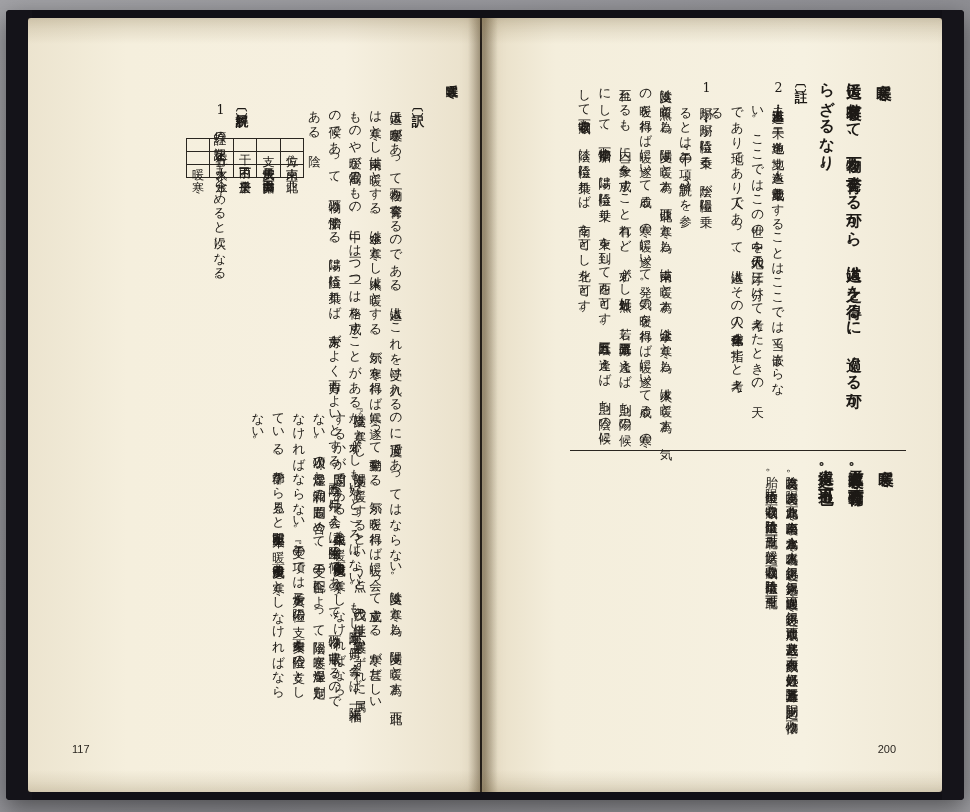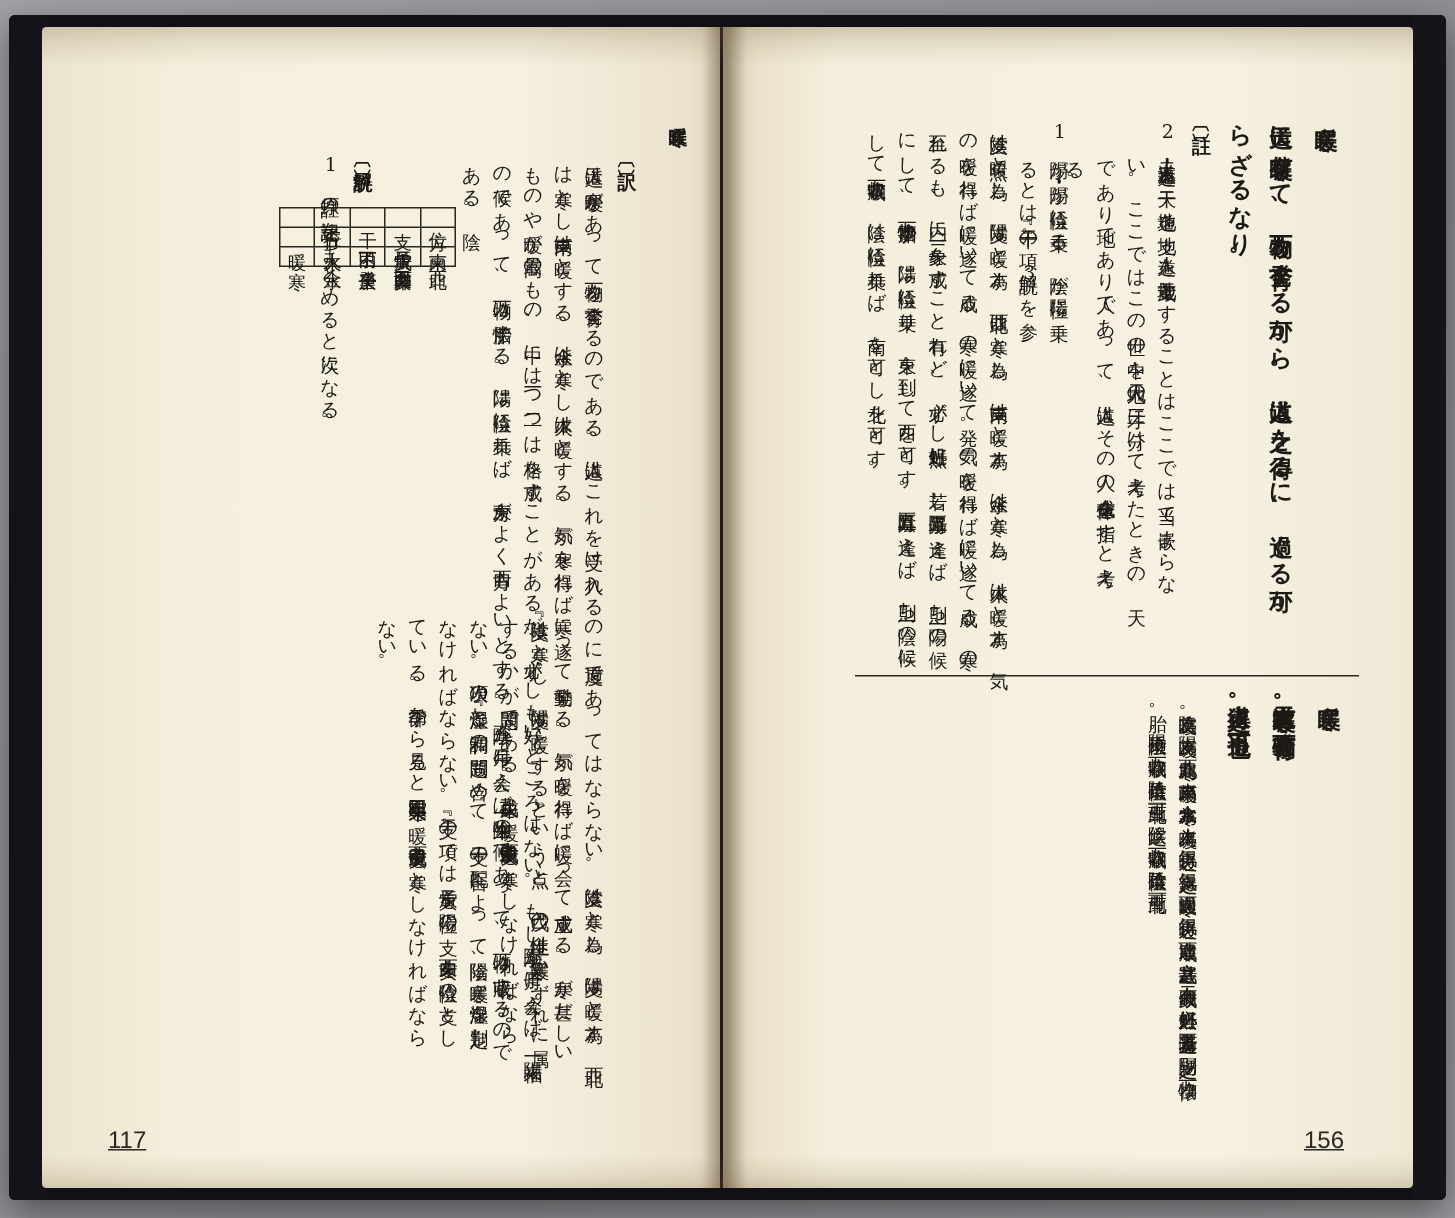--- a/index.html
+++ b/index.html
@@ -58,21 +58,21 @@
   .col{position:absolute;}
 
   
   .r-kanbun{font-size:15.5px;line-height:1.75;font-weight:600;}
   .r-body{font-size:12.6px;line-height:1.62;}
   .r-label{font-size:12.6px;line-height:1.5;font-weight:600;}
   .rule{position:absolute;background:#2a2620;}
   .l-body{font-size:12.6px;line-height:1.62;}
   .l-label{font-size:12.6px;font-weight:600;}
 
-  .pageno{position:absolute;bottom:22px;font-size:16px;color:#2b2721;font-family:"Liberation Sans",sans-serif;text-decoration:underline;}
+  .pageno{position:absolute;bottom:37px;font-size:11px;color:#2b2721;font-family:"Liberation Sans",sans-serif;}
   .pageno.left{left:44px;}
   .pageno.right{right:46px;}
 
   
   .tbl{position:absolute;}
   .tbl table{border-collapse:collapse;}
   .tbl td{
     border:1px solid #2a2620;
     padding:6px 3px;
     text-align:center;
@@ -164,21 +164,21 @@
         <div class="col vtext r-body" style="right:154px;top:62px;height:18px;">2</div>
         <div class="col vtext r-body" style="right:154px;top:80px;height:300px;width:58px;">天道・人道・・天道を天干、地道を地支、人道を地支蔵干とすることはここでは当て嵌まらない。ここではこの世の中を天地人の三才に分けて考えたときの、天であり地であり人であって、人道はその人の命式全体を指すと考える。</div>
 
         <div class="col vtext r-body" style="right:226px;top:62px;height:18px;">1</div>
         <div class="col vtext r-body" style="right:226px;top:80px;height:120px;width:40px;">陽が・・・陽が陰位に乗る、陰が陽位に乗るとは『十干』の項、解説3を参照。</div>
 
         <div class="col vtext r-body" style="right:266px;top:62px;height:360px;width:162px;">陰支は暖と為し、陽支は暖と為す。西北は寒と為し、東南は暖と為す。金水は寒と為し、木火は暖と為す。気の暖を得れば暖に遂いて成る。寒の暖に遂いて発。気の暖を得れば暖に遂いて成る。寒の至れるも、内に二一象を成すこと有れど、必ずし好処無し。若し五陽子月に逢えば、則ち一陽の候にして、万物懐胎す。陽は陰位に乗り、東を到して西を可とす。五陰五月に逢えば、則ち一陰の候にして万物収蔵す。陰は陰位に乗れば、南を可とし北を可とす。</div>
 
         <div class="col vtext r-body" style="right:140px;top:448px;height:250px;width:230px;">陰支為暖。陽支為暖。西北為寒。東南為暖。金水為寒。木火為暖。得気之暖。得気之寒。過暖而寒。得気之暖。達寒而成。寒之甚哉。内有二一成象。必無好処。若五陽逢子月。則一陽之起。万物懐胎。陽乗陰位。万物収蔵。陰乗陰位。可南可北。一陰之候。万物収蔵。陰乗陰位。可南可北。</div>
 
-        <div class="pageno right">156</div>
+        <div class="pageno right">200</div>
       </div>
 
       <div class="gutter"></div>
       <div class="curve-top"></div>
       <div class="curve-bottom"></div>
     </div>
   </div>
 </div>
 
 </body></html>

